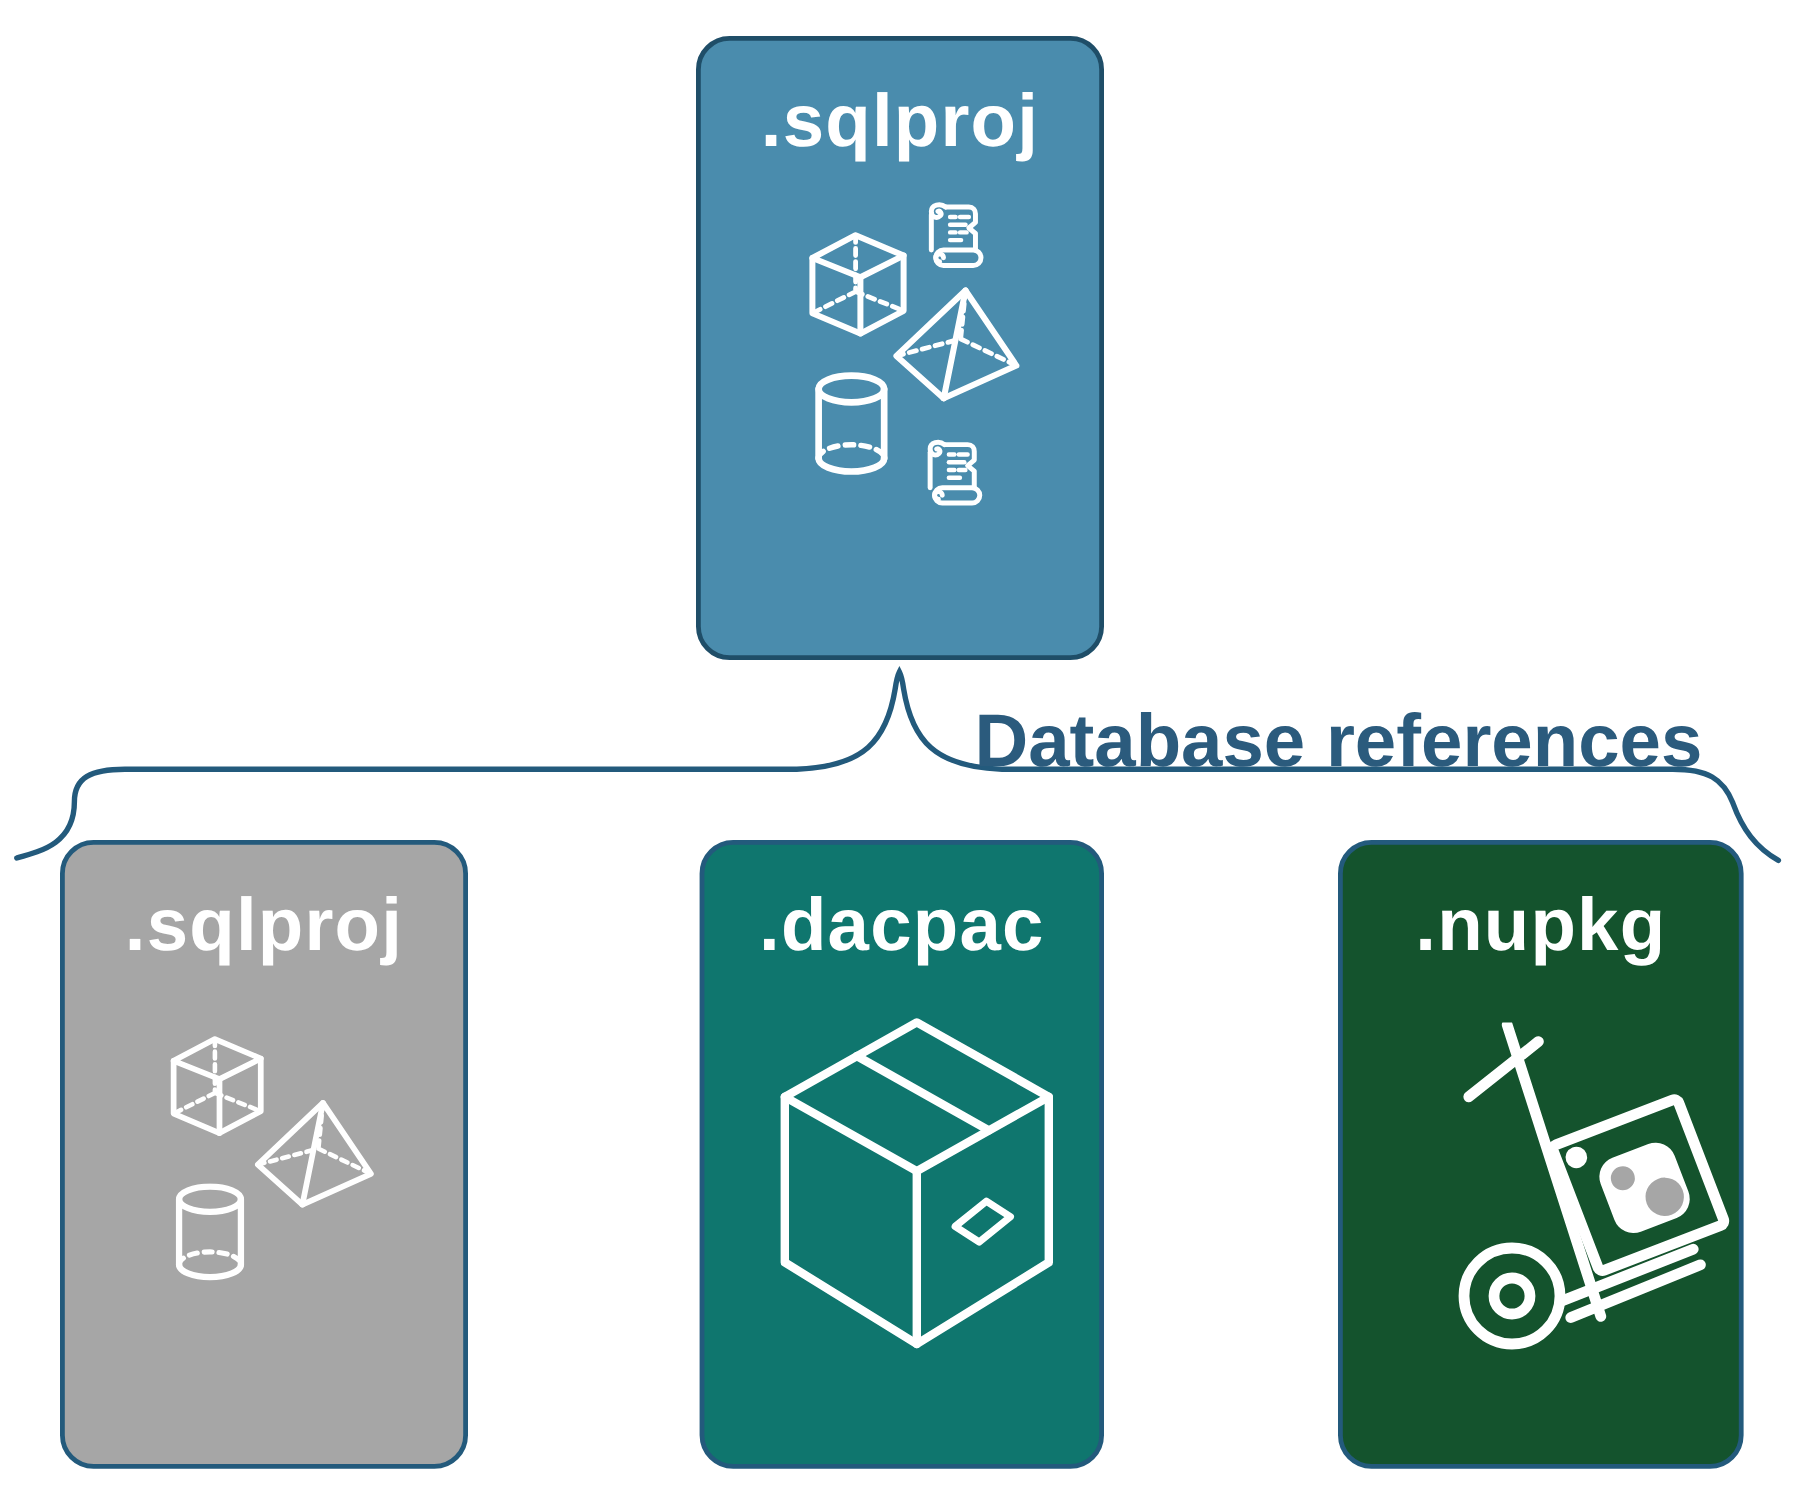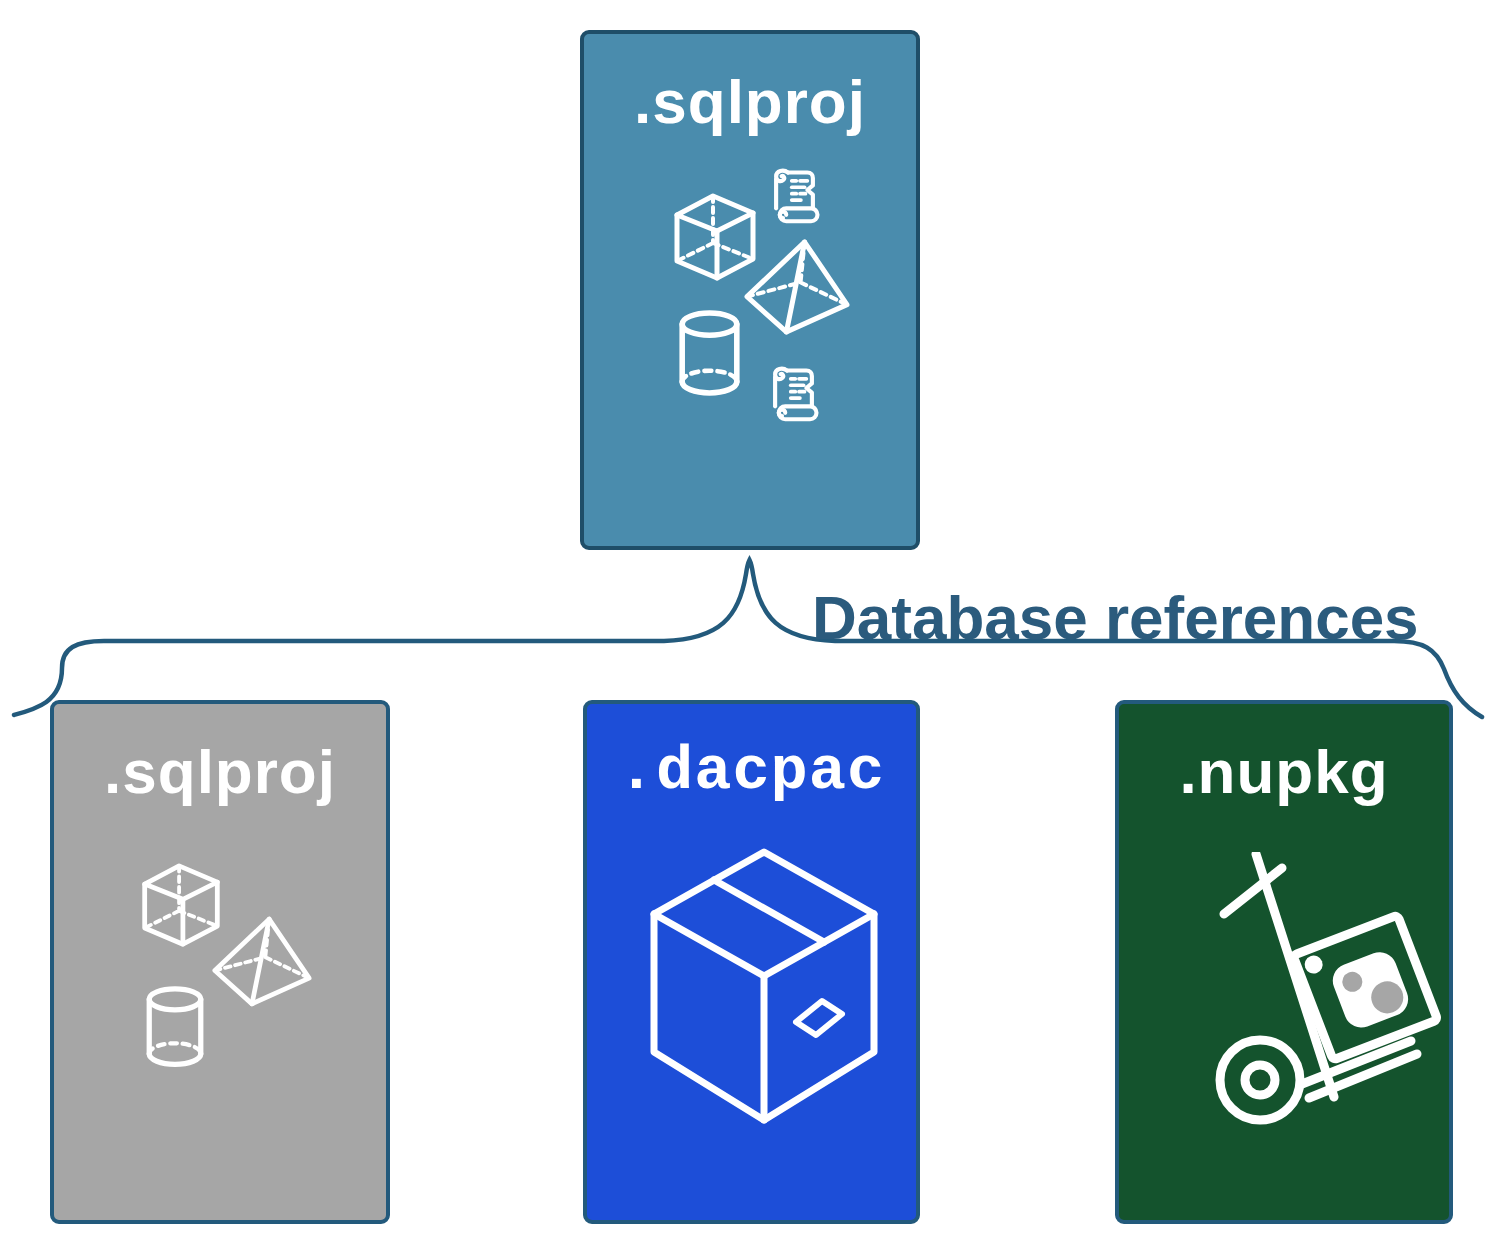--- a/index.html
+++ b/index.html
@@ -1,26 +1,26 @@
 <!DOCTYPE html>
 <html><head>
 <meta charset="utf-8">
 <style>
   html,body{margin:0;padding:0;background:#fff;}
   .canvas{
     position:relative;width:1500px;height:1250px;background:#ffffff;
     font-family:"Liberation Sans",sans-serif;overflow:hidden;
   }
   .node{
-    position:absolute;box-sizing:border-box;border-radius:9px;
+    position:absolute;box-sizing:border-box;border-radius:28px;
     border:4px solid #235A7C;
   }
   .node-root{left:580px;top:30px;width:340px;height:520px;background:#4A8CAD;border-color:#1F4E68;}
   .node-c1{left:50px;top:700px;width:340px;height:524px;background:#A6A6A6;}
-  .node-c2{left:583px;top:700px;width:337px;height:524px;background:#1d4ed8;font-family:Liberation Mono, monospace;}
+  .node-c2{left:583px;top:700px;width:337px;height:524px;background:#0f766e;}
   .node-c3{left:1115px;top:700px;width:338px;height:524px;background:#14532d;}
   .node-title{
     text-align:center;color:#ffffff;font-weight:bold;font-size:62px;
     margin-top:34px;letter-spacing:1px;line-height:1.1;
   }
   .icon{position:absolute;}
   .brace-svg{position:absolute;left:0;top:0;width:1500px;height:1250px;pointer-events:none;}
   .connector-label{
     position:absolute;left:812px;top:582px;width:500px;
     font-size:62px;font-weight:bold;color:#2B5B7D;letter-spacing:0px;white-space:nowrap;

